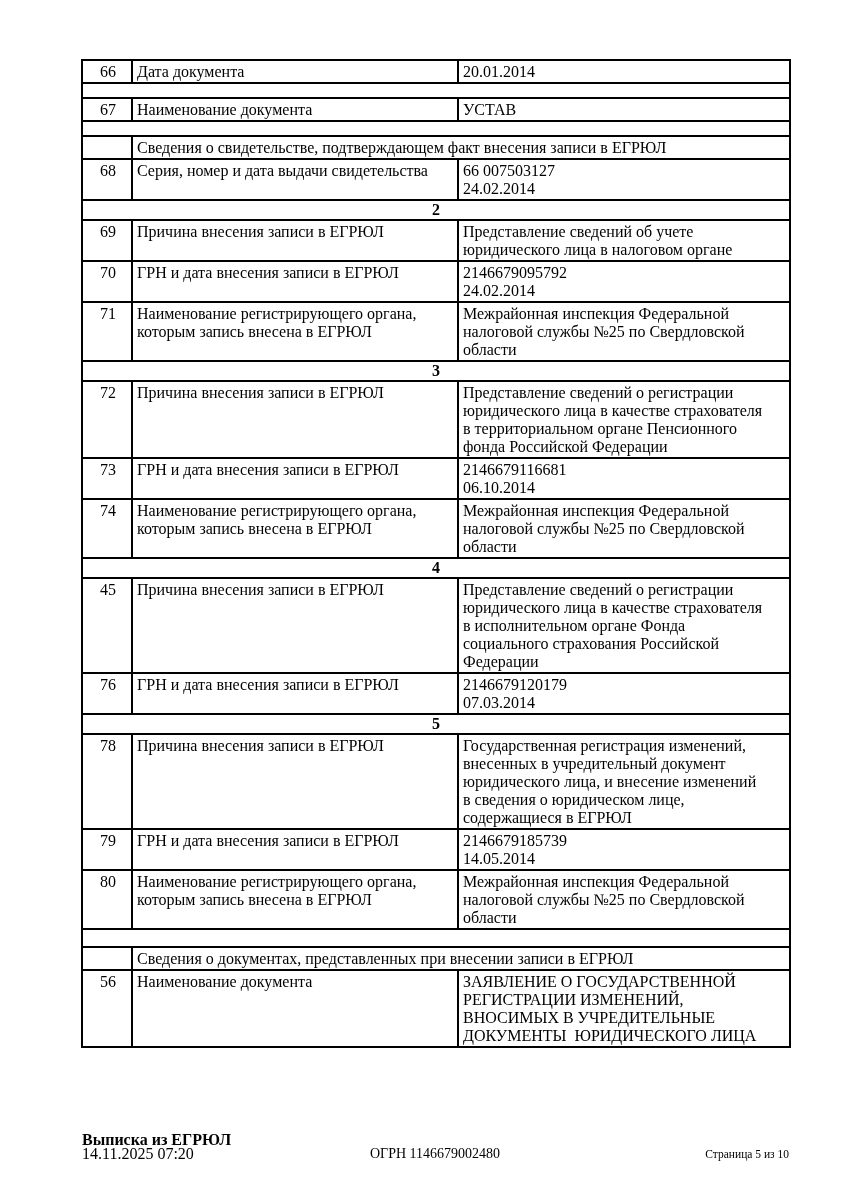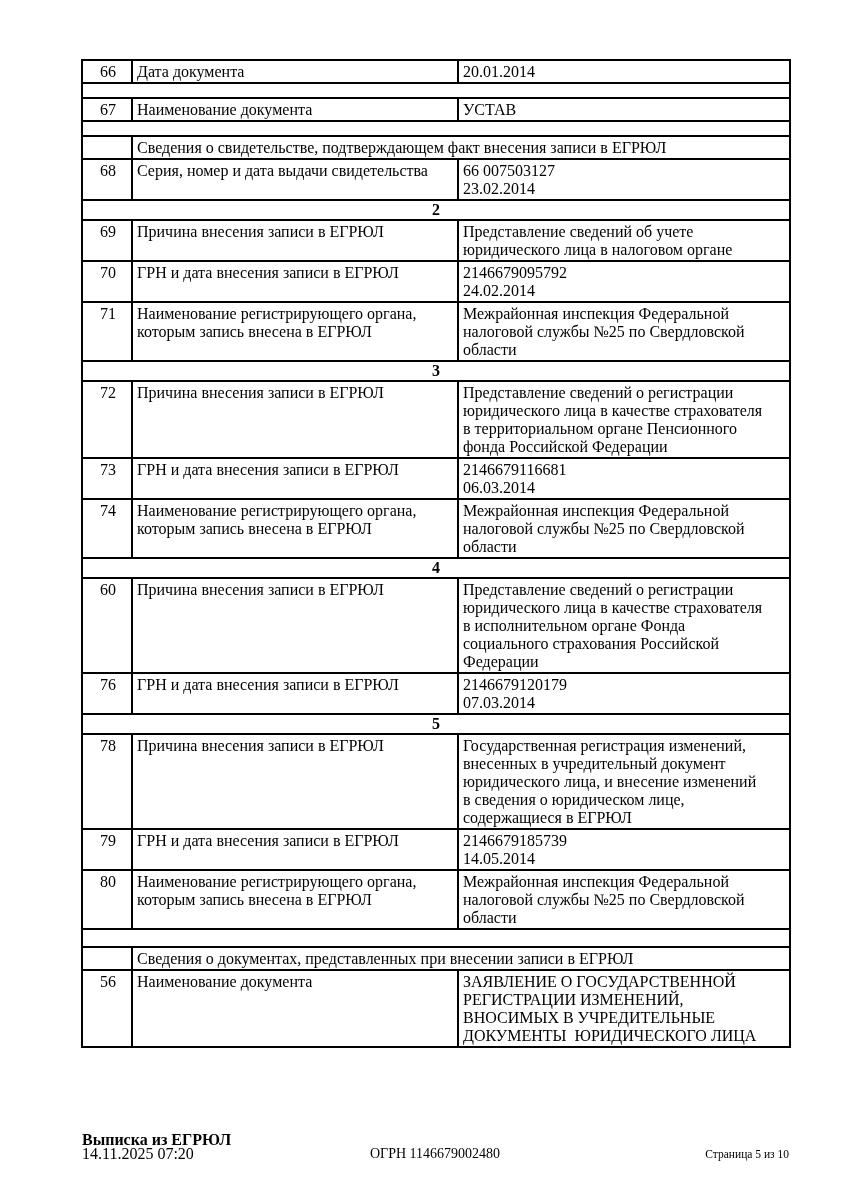--- a/index.html
+++ b/index.html
@@ -86,21 +86,21 @@
         <td colspan="3"></td>
       </tr>
       <tr>
         <td class="num"></td>
         <td colspan="2" class="hdr">Сведения о свидетельстве, подтверждающем факт внесения записи в ЕГРЮЛ</td>
       </tr>
       <tr>
         <td class="num">68</td>
         <td class="lbl">Серия, номер и дата выдачи свидетельства</td>
         <td class="val">66 007503127
-23.02.2014</td>
+24.02.2014</td>
       </tr>
       <tr class="secnum">
         <td colspan="3">2</td>
       </tr>
       <tr>
         <td class="num">69</td>
         <td class="lbl">Причина внесения записи в ЕГРЮЛ</td>
         <td class="val">Представление сведений об учете
 юридического лица в налоговом органе</td>
       </tr>
@@ -126,35 +126,35 @@
         <td class="lbl">Причина внесения записи в ЕГРЮЛ</td>
         <td class="val">Представление сведений о регистрации
 юридического лица в качестве страхователя
 в территориальном органе Пенсионного
 фонда Российской Федерации</td>
       </tr>
       <tr>
         <td class="num">73</td>
         <td class="lbl">ГРН и дата внесения записи в ЕГРЮЛ</td>
         <td class="val">2146679116681
-06.03.2014</td>
+06.10.2014</td>
       </tr>
       <tr>
         <td class="num">74</td>
         <td class="lbl">Наименование регистрирующего органа,
 которым запись внесена в ЕГРЮЛ</td>
         <td class="val">Межрайонная инспекция Федеральной
 налоговой службы №25 по Свердловской
 области</td>
       </tr>
       <tr class="secnum">
         <td colspan="3">4</td>
       </tr>
       <tr>
-        <td class="num">60</td>
+        <td class="num">45</td>
         <td class="lbl">Причина внесения записи в ЕГРЮЛ</td>
         <td class="val">Представление сведений о регистрации
 юридического лица в качестве страхователя
 в исполнительном органе Фонда
 социального страхования Российской
 Федерации</td>
       </tr>
       <tr>
         <td class="num">76</td>
         <td class="lbl">ГРН и дата внесения записи в ЕГРЮЛ</td>

